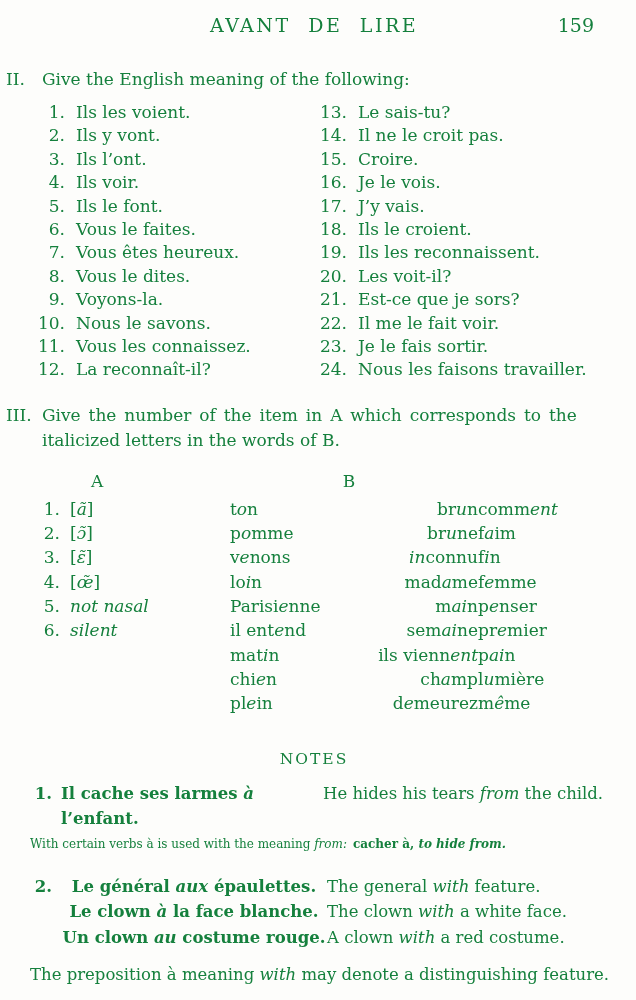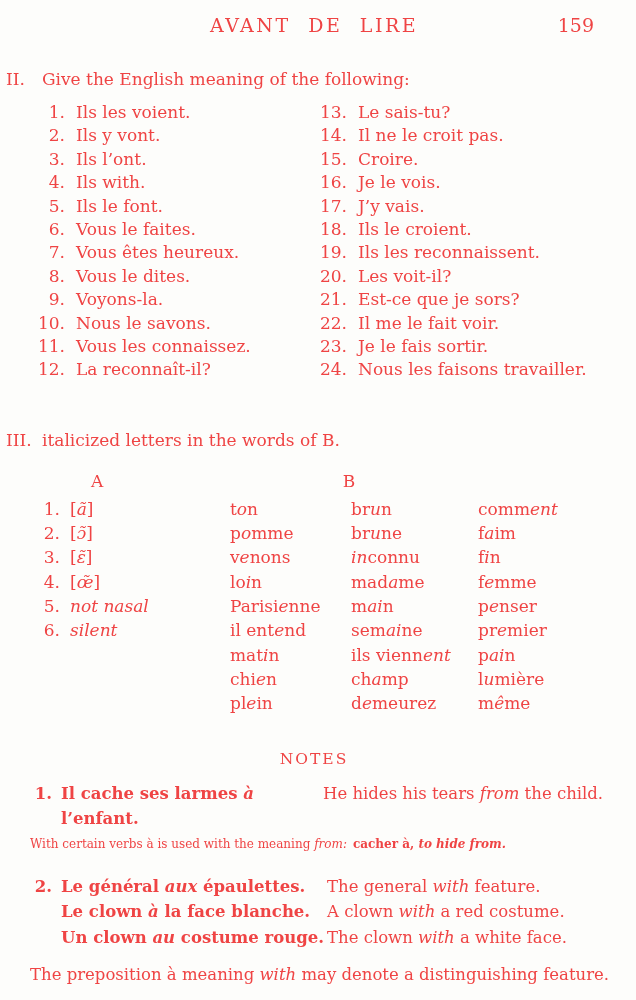--- a/index.html
+++ b/index.html
@@ -1,21 +1,21 @@
 <!DOCTYPE html>
 <html><head>
 <meta charset="utf-8">
 <style>
   html,body{margin:0;padding:0;background:#e8e8e6;}
   .page{
     position:relative;
     width:636px;height:1000px;
     margin:0 auto;
     background:#fdfdfb;
-    color:#ef4444;
+    color:#15803d;
     font-family:"DejaVu Serif","Liberation Serif",serif;
     font-size:17px;
     box-sizing:border-box;
     padding:14px 14px 0 6px;
     overflow:hidden;
   }
   .seg-i{font-style:italic;}
   .seg-b{font-weight:bold;}
   .seg-bi{font-weight:bold;font-style:italic;}
 
@@ -43,33 +43,33 @@
 
   
   .ab-heads{margin-top:16px;line-height:25px;}
   .ab-heads .colA{display:inline-block;margin-left:85px;}
   .ab-heads .colB{display:inline-block;margin-left:234px;}
   .ph-table{margin-top:3px;}
   .ph-row{display:flex;line-height:24.3px;}
   .ph-row .c-num{flex:0 0 64px;text-align:right;padding-right:10px;box-sizing:border-box;}
   .ph-row .c-a{flex:0 0 160px;}
   .ph-row .c-w1{flex:0 0 121px;}
-  .ph-row .c-w2{flex:0 0 127px;}
+  .ph-row .c-w2{flex:0 0 127px;text-align:right;}
   .ph-row .c-w3{flex:1;}
 
   
   .notes-head{text-align:center;margin-top:34px;font-size:15.5px;letter-spacing:2px;}
   .note1{display:flex;margin-top:13px;line-height:25px;font-size:16.5px;}
   .note1 .nnum{flex:0 0 55px;text-align:right;padding-right:9px;box-sizing:border-box;font-weight:bold;}
   .note1 .nfr{flex:0 0 262px;}
   .note1 .nen{flex:1;}
   .note-para{margin-top:1px;line-height:25.5px;font-size:12px;text-indent:24px;padding-right:4px;}
   .note2{display:flex;margin-top:17px;line-height:25.3px;font-size:16.5px;}
   .note2 .nnum{flex:0 0 55px;text-align:right;padding-right:9px;box-sizing:border-box;font-weight:bold;}
-  .note2 .nfr{flex:0 0 266px;}
+  .note2 .nfr{flex:0 0 266px;text-align:center;}
   .note2 .nen{flex:1;}
   .final-para{margin-top:12px;line-height:25px;font-size:16.5px;text-indent:24px;}
 </style>
 </head>
 <body>
 
 <div class="page">
 
   <div class="hdr">
     <div class="hdr-title">AVANT DE LIRE</div>
@@ -90,21 +90,21 @@
       <div class="ex-item">
           <span class="num">2.</span>
           <span>Ils y vont.</span>
         </div>
       <div class="ex-item">
           <span class="num">3.</span>
           <span>Ils l’ont.</span>
         </div>
       <div class="ex-item">
           <span class="num">4.</span>
-          <span>Ils with.</span>
+          <span>Ils voir.</span>
         </div>
       <div class="ex-item">
           <span class="num">5.</span>
           <span>Ils le font.</span>
         </div>
       <div class="ex-item">
           <span class="num">6.</span>
           <span>Vous le faites.</span>
         </div>
       <div class="ex-item">
@@ -177,24 +177,24 @@
           <span class="num">23.</span>
           <span>Je le fais sortir.</span>
         </div>
       <div class="ex-item">
           <span class="num">24.</span>
           <span>Nous les faisons travailler.</span>
         </div>
     </div>
   </div>
 
-  <div class="sec-head" style="margin-top:21px;align-items:flex-end;">
+  <div class="sec-head" style="margin-top:21px;">
     <span class="numeral">III.</span>
     <span class="head-text">
-      <br>
+      <span class="head-line1">Give the number of the item in A which corresponds to the</span><br>
       <span>italicized letters in the words of B.</span>
     </span>
   </div>
 
   <div class="ab-heads">
     <span class="colA">A</span>
     <span class="colB">B</span>
   </div>
 
   <div class="ph-table">
@@ -274,20 +274,20 @@
 
   <div class="note2">
     <span class="nnum">2.</span>
     <span class="nfr">
       <span style="display:block"><span class="seg-b">Le général </span><span class="seg-bi">aux</span><span class="seg-b"> épaulettes.</span></span>
       <span style="display:block"><span class="seg-b">Le clown </span><span class="seg-bi">à</span><span class="seg-b"> la face blanche.</span></span>
       <span style="display:block"><span class="seg-b">Un clown </span><span class="seg-bi">au</span><span class="seg-b"> costume rouge.</span></span>
     </span>
     <span class="nen">
       <span style="display:block"><span>The general </span><span class="seg-i">with</span><span> feature.</span></span>
+      <span style="display:block"><span>The clown </span><span class="seg-i">with</span><span> a white face.</span></span>
       <span style="display:block"><span>A clown </span><span class="seg-i">with</span><span> a red costume.</span></span>
-      <span style="display:block"><span>The clown </span><span class="seg-i">with</span><span> a white face.</span></span>
     </span>
   </div>
 
   <div class="final-para"><span>The preposition à meaning </span><span class="seg-i">with</span><span> may denote a distinguishing feature.</span></div>
 
 </div>
 
 </body></html>

